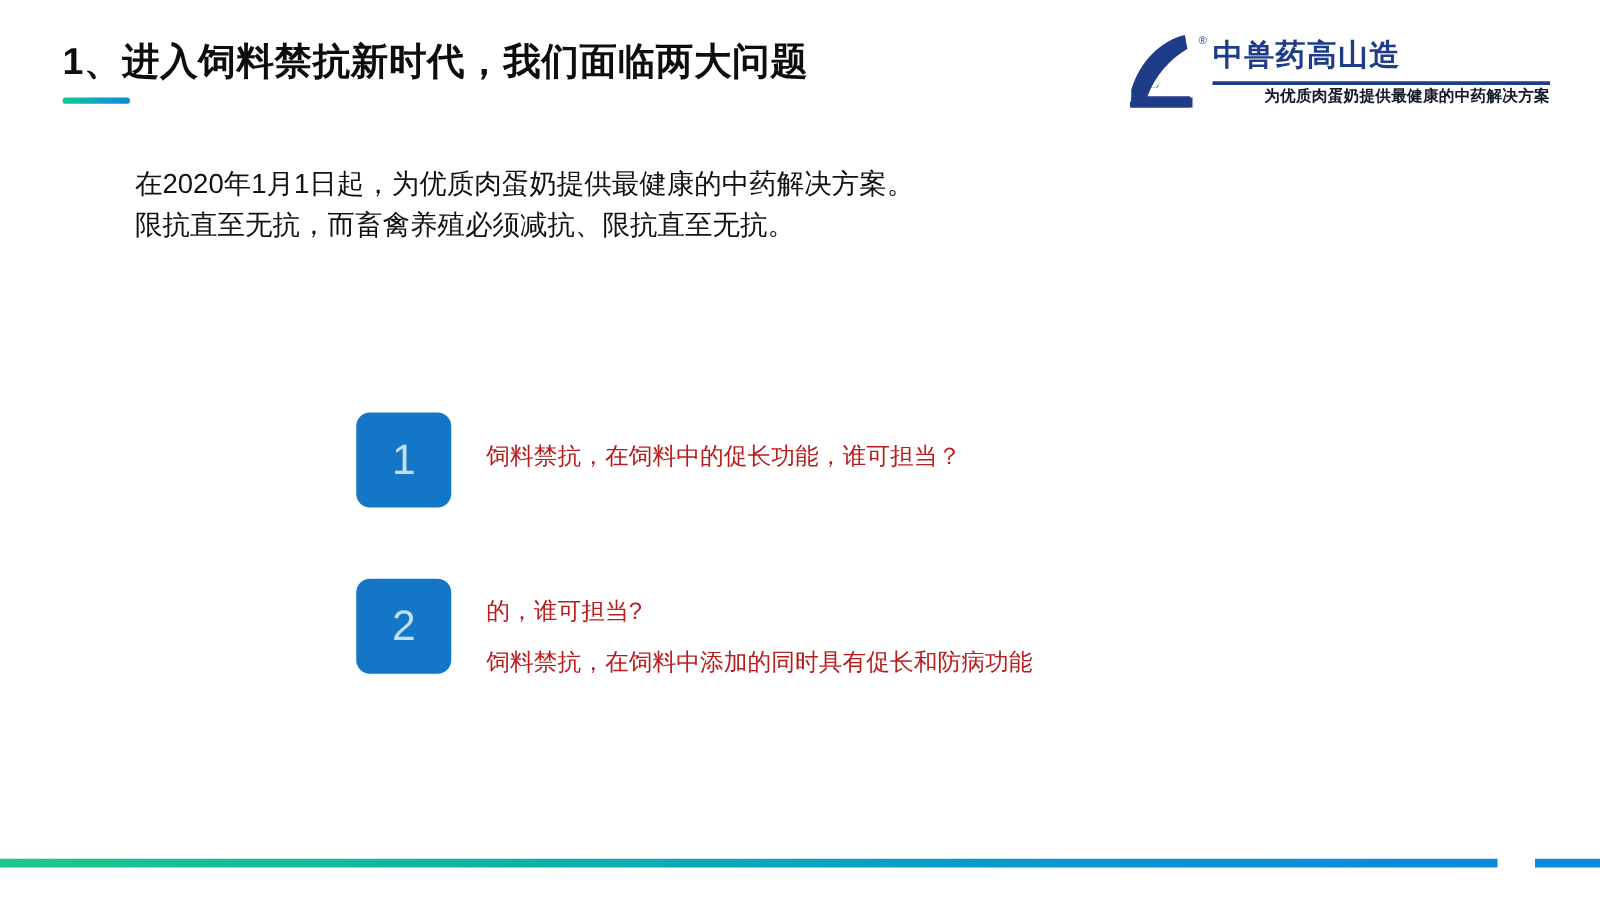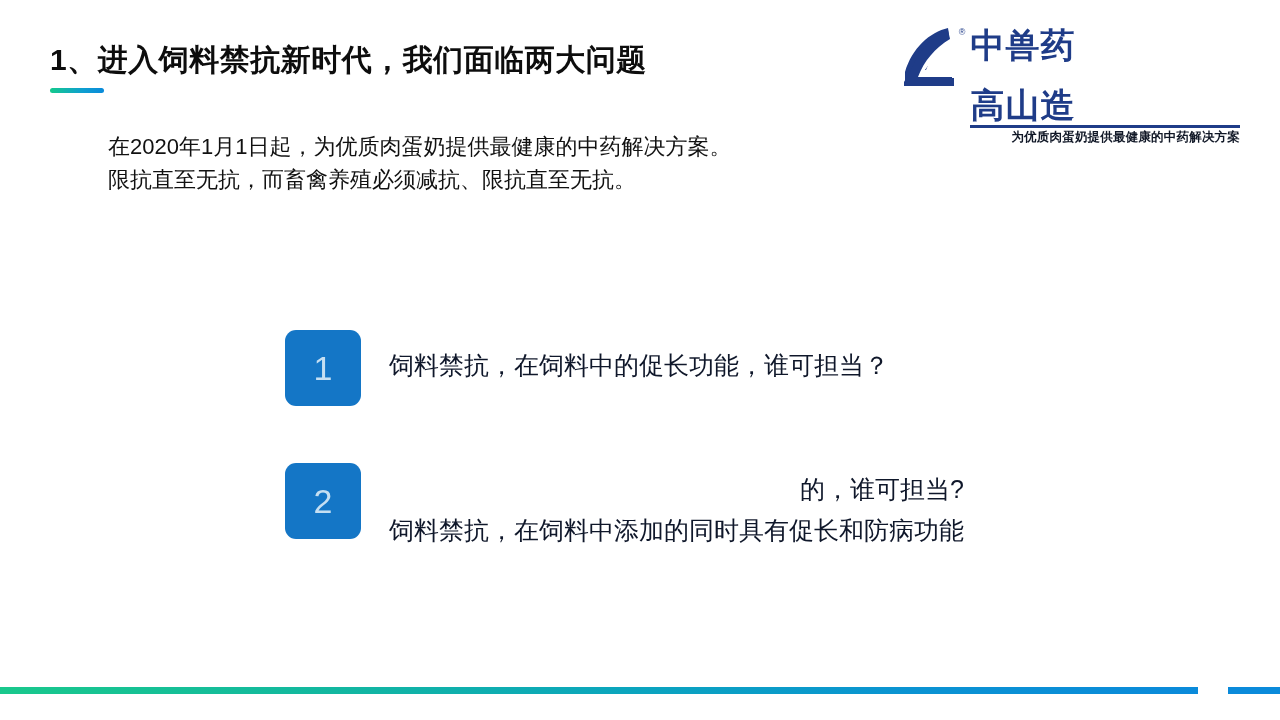--- a/index.html
+++ b/index.html
@@ -19,21 +19,21 @@
     position: relative;
     width: 1280px;
     height: 720px;
     background: #ffffff;
   }
 
   
   .title-block {
     position: absolute;
     left: 50px;
-    top: 40px;
+    top: 30px;
     width: 780px;
   }
   .slide-title {
     font-size: 30px;
     font-weight: bold;
     color: #0d0d0d;
     letter-spacing: 0.5px;
     line-height: 40px;
     white-space: nowrap;
   }
@@ -69,29 +69,27 @@
     color: #1f3c88;
     line-height: 1;
   }
   .logo-text {
     display: flex;
     flex-direction: column;
     align-items: stretch;
     padding-top: 2px;
   }
   .logo-word {
-    font-size: 34px;
+    font-size: 24px;
     font-weight: bold;
     color: #1f3c88;
     letter-spacing: 1px;
     line-height: 34px;
     display: flex;
-    gap: 26px;
     white-space: nowrap;
-    flex-direction: column;
   }
   .logo-rule {
     height: 3px;
     background: #1f3c88;
     margin: 3px 0 2px 0;
   }
   .logo-tagline {
     font-size: 12.5px;
     font-weight: bold;
     color: #111827;
@@ -132,25 +130,24 @@
     height: 76px;
     border-radius: 11px;
     background: #1476c6;
     color: #c5dff2;
     font-size: 34px;
     line-height: 76px;
     text-align: center;
     font-weight: normal;
   }
   .item-text {
-    font-size: 25px;
-    color: #0f172a;
+    font-size: 19px;
+    color: #b91c1c;
     line-height: 41px;
     padding-top: 15px;
-    text-align: right;
   }
   .item-text .line { white-space: nowrap; }
   .item.two .item-text { padding-top: 6px; }
 
   
   .footer-bar {
     position: absolute;
     left: 0;
     bottom: 26px;
     width: 1198px;

